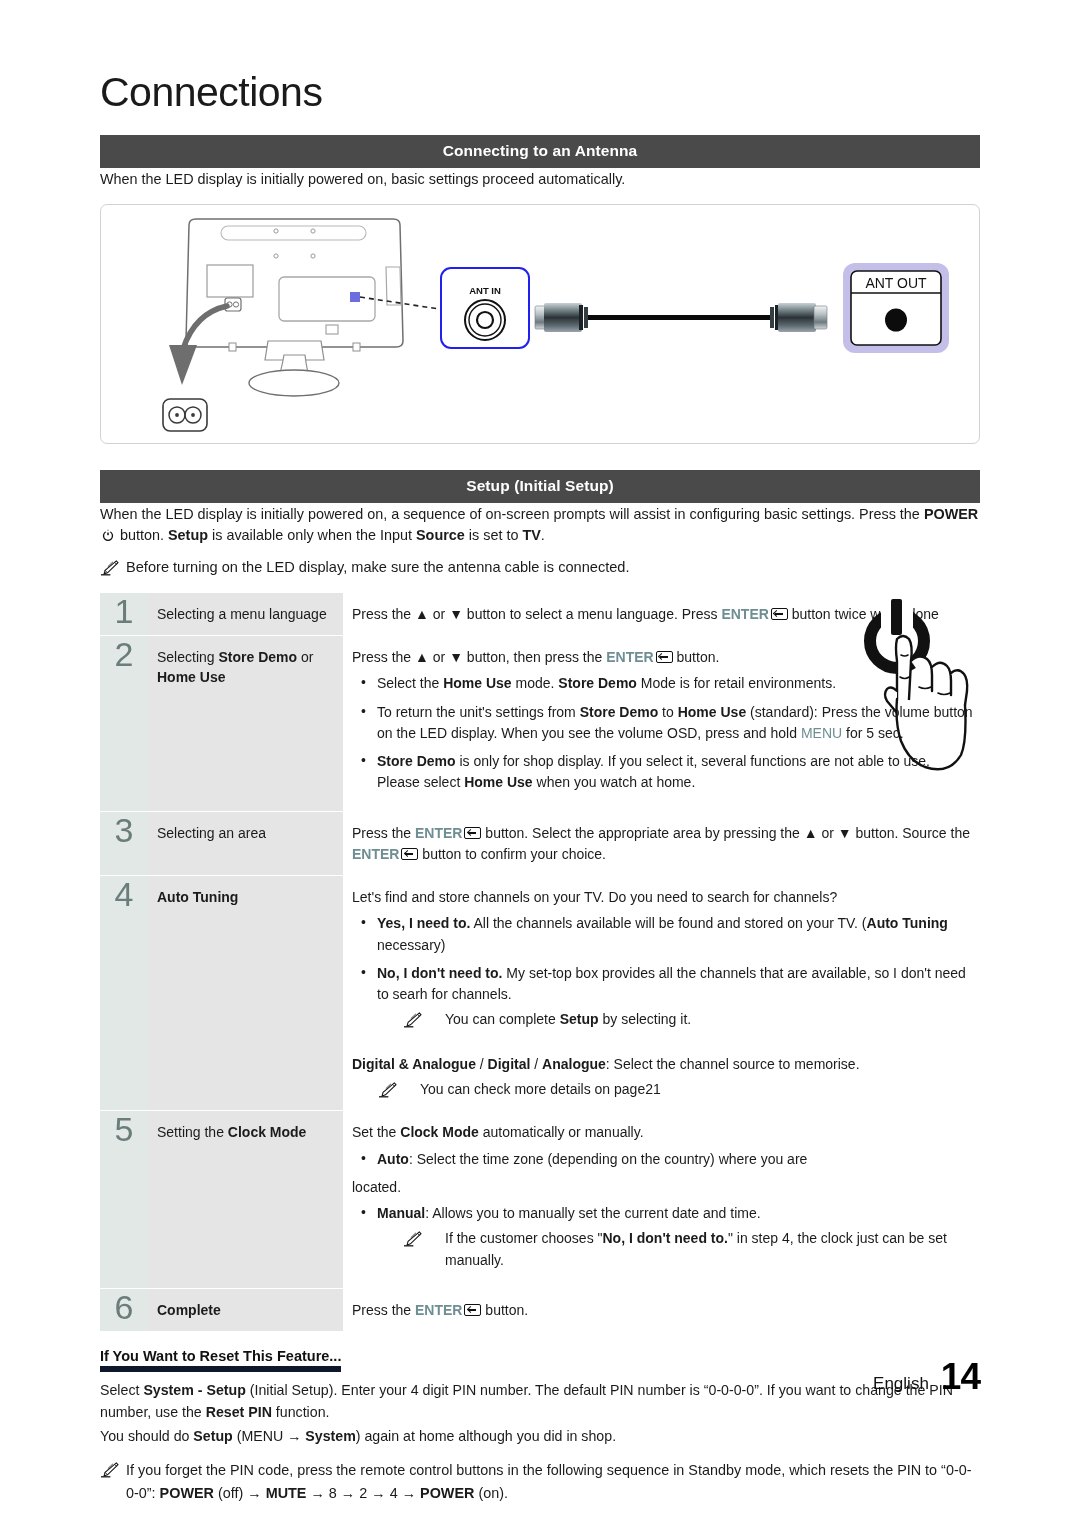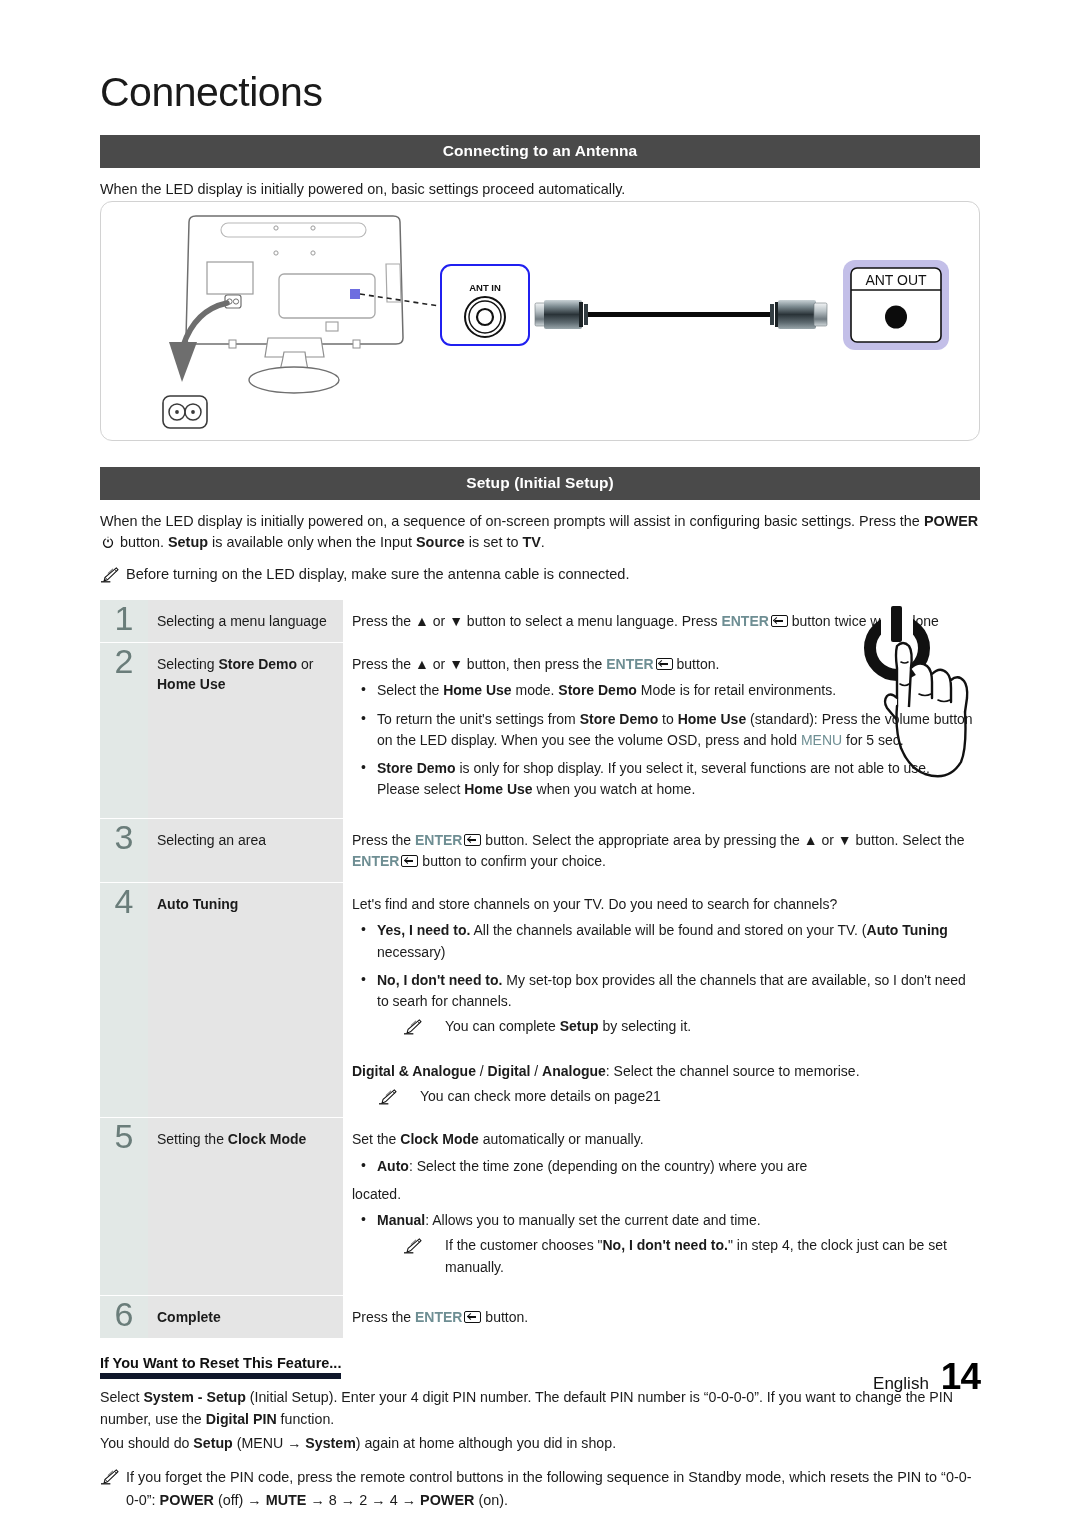--- a/index.html
+++ b/index.html
@@ -35,21 +35,21 @@
     letter-spacing: 0.1px;
   }
   .bar-antenna { margin-top: 22px; }
   .bar-setup { margin-top: 26px; }
 
   
   .para {
     font-size: 14.4px;
     line-height: 1.5;
     color: #1b1b1b;
-    margin-top: 11px;
+    margin-top: 1px;
   }
   .para b { font-weight: bold; }
   .note-line {
     display: flex;
     align-items: flex-start;
     gap: 7px;
     font-size: 14.6px;
     line-height: 1.5;
     margin-top: 10px;
     color: #1b1b1b;
@@ -92,23 +92,24 @@
     left: 2.5px; top: 2px;
     width: 4px; height: 4px;
     border-left: 1.6px solid #111;
     border-bottom: 1.6px solid #111;
     transform: rotate(45deg);
   }
   .gray-tok { color: #6e8e93; }
 
   
   .diagram {
+    margin-top: 13px;
     height: 240px;
     border: 1.5px solid #d2d2d2;
-    border-radius: 12px;
+    border-radius: 7px;
     position: relative;
     background: #fff;
   }
 
   
   .steps { margin-top: 14px; width: 880px; position: relative; }
   .step-row { display: flex; align-items: stretch; border-bottom: 1.5px solid #ffffff; }
   .col-num {
     width: 48px; flex: 0 0 48px;
     background: #e2e8e6;
@@ -372,21 +373,21 @@
     </div>
 
     <div class="step-row">
       <div class="col-num">
           <span>3</span>
         </div>
       <div class="col-title">
         <span>Selecting an area</span>
       </div>
       <div class="col-desc">
-        <p class="lead"><span>Press the </span><span class="enter-tok">ENTER</span><span class="enter-ico"></span><span> button. Select the appropriate area by pressing the </span><span>▲</span><span> or </span><span>▼</span><span> button. Select the </span><span class="enter-tok">ENTER</span><span class="enter-ico"></span><span> button to confirm your choice.</span></p>
+        <p class="lead"><span>Press the </span><span class="enter-tok">ENTER</span><span class="enter-ico"></span><span> button. Select the appropriate area by pressing the </span><span>▲</span><span> or </span><span>▼</span><span> button. Source the </span><span class="enter-tok">ENTER</span><span class="enter-ico"></span><span> button to confirm your choice.</span></p>
       </div>
     </div>
 
     <div class="step-row">
       <div class="col-num">
           <span>4</span>
         </div>
       <div class="col-title">
         <b>Auto Tuning</b>
       </div>
@@ -457,21 +458,21 @@
       </div>
       <div class="col-desc">
         <p class="lead"><span>Press the </span><span class="enter-tok">ENTER</span><span class="enter-ico"></span><span> button.</span></p>
       </div>
     </div>
   </div>
 
   <div>
     <div class="reset-head">If You Want to Reset This Feature...</div>
     <div class="reset-body">
-      <span>Select </span><b>System - Setup</b><span> (Initial Setup). Enter your 4 digit PIN number. The default PIN number is “0-0-0-0”. If you want to change the PIN number, use the </span><b>Digital PIN</b><span> function.</span>
+      <span>Select </span><b>System - Setup</b><span> (Initial Setup). Enter your 4 digit PIN number. The default PIN number is “0-0-0-0”. If you want to change the PIN number, use the </span><b>Reset PIN</b><span> function.</span>
     </div>
     <div class="reset-body" style="margin-top:2px">
       <span>You should do </span><b>Setup</b><span> (MENU → </span><b>System</b><span>) again at home although you did in shop.</span>
     </div>
     <div class="reset-note">
       <svg class="pencil" viewBox="0 0 22 20">
         <path d="M19 2.2 L21 4.4 L8.6 16.2 L4.6 17.6 L5.8 13.4 Z" fill="#fff" stroke="#111" stroke-width="1.2"></path>
         <path d="M17.2 4 L19.2 6.2" stroke="#111" stroke-width="1.1"></path>
         <path d="M5.8 13.4 L8.6 16.2" stroke="#111" stroke-width="1"></path>
         <path d="M1 18.6 L12 18.6" stroke="#111" stroke-width="1.5"></path>

